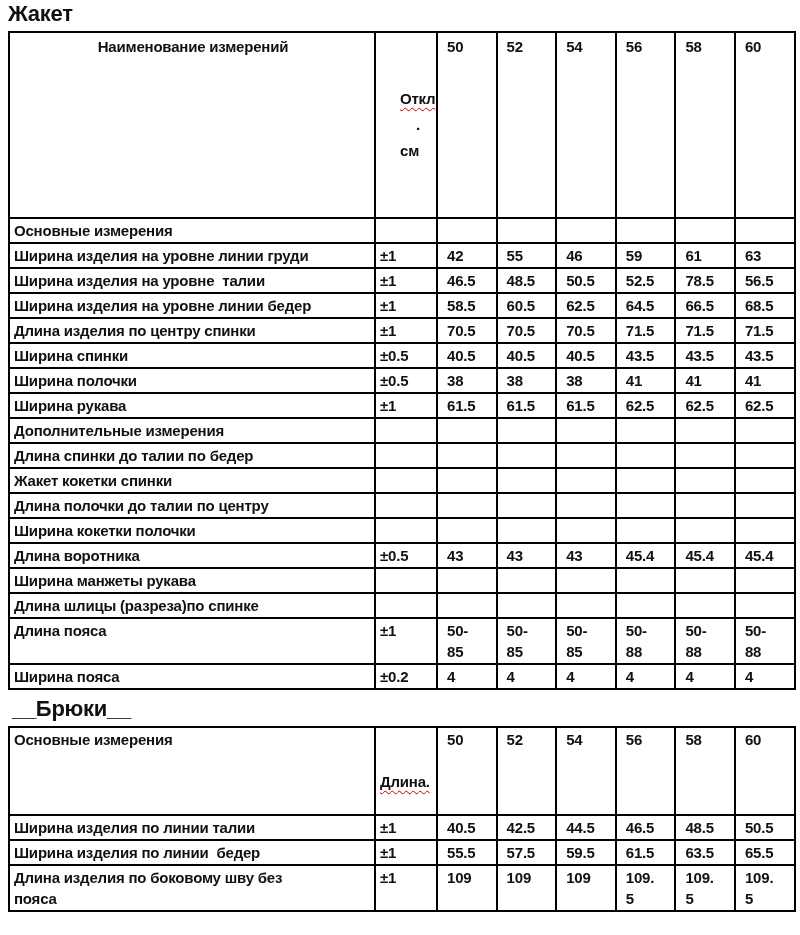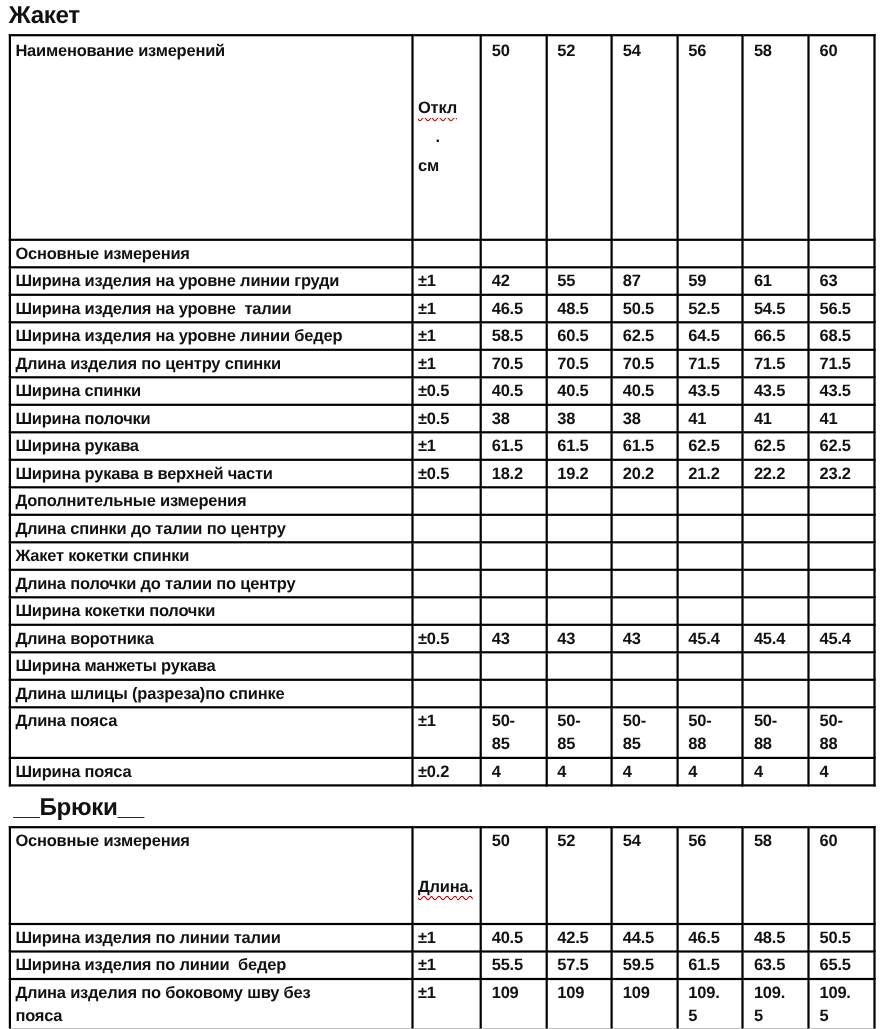--- a/index.html
+++ b/index.html
@@ -46,22 +46,23 @@
     line-height: 21px;
     white-space: pre-wrap;
     overflow: hidden;
   }
   
   #jacket-table thead th {
     height: 80px;
     line-height: 26px;
   }
   #jacket-table thead th.h-name {
-  }
-  .dev-block span { display: block; }
+    text-align: center;
+  }
+  .dev-block span { display: block; margin-left: 20px; }
   .dev-block .dot-line { padding-left: 16px; }
   table.meas td.val, table.meas th.size-h {
     padding-left: 9px;
   }
   table.meas td {
     height: 21px;
   }
   .misspell {
     text-decoration: underline wavy #cc0000 1px;
     text-underline-offset: 3px;
@@ -106,33 +107,33 @@
           <td class="val"></td>
           <td class="val"></td>
           <td class="val"></td>
           <td class="val"></td>
         </tr>
         <tr>
           <td class="name">Ширина изделия на уровне линии груди</td>
           <td class="dev">±1</td>
           <td class="val">42</td>
           <td class="val">55</td>
-          <td class="val">87</td>
+          <td class="val">46</td>
           <td class="val">59</td>
           <td class="val">61</td>
           <td class="val">63</td>
         </tr>
         <tr>
           <td class="name">Ширина изделия на уровне  талии</td>
           <td class="dev">±1</td>
           <td class="val">46.5</td>
           <td class="val">48.5</td>
           <td class="val">50.5</td>
           <td class="val">52.5</td>
-          <td class="val">54.5</td>
+          <td class="val">78.5</td>
           <td class="val">56.5</td>
         </tr>
         <tr>
           <td class="name">Ширина изделия на уровне линии бедер</td>
           <td class="dev">±1</td>
           <td class="val">58.5</td>
           <td class="val">60.5</td>
           <td class="val">62.5</td>
           <td class="val">64.5</td>
           <td class="val">66.5</td>
@@ -172,41 +173,31 @@
           <td class="name">Ширина рукава</td>
           <td class="dev">±1</td>
           <td class="val">61.5</td>
           <td class="val">61.5</td>
           <td class="val">61.5</td>
           <td class="val">62.5</td>
           <td class="val">62.5</td>
           <td class="val">62.5</td>
         </tr>
         <tr>
-          <td class="name">Ширина рукава в верхней части</td>
-          <td class="dev">±0.5</td>
-          <td class="val">18.2</td>
-          <td class="val">19.2</td>
-          <td class="val">20.2</td>
-          <td class="val">21.2</td>
-          <td class="val">22.2</td>
-          <td class="val">23.2</td>
-        </tr>
-        <tr>
           <td class="name">Дополнительные измерения</td>
           <td class="dev"></td>
           <td class="val"></td>
           <td class="val"></td>
           <td class="val"></td>
           <td class="val"></td>
           <td class="val"></td>
           <td class="val"></td>
         </tr>
         <tr>
-          <td class="name">Длина спинки до талии по центру</td>
+          <td class="name">Длина спинки до талии по бедер</td>
           <td class="dev"></td>
           <td class="val"></td>
           <td class="val"></td>
           <td class="val"></td>
           <td class="val"></td>
           <td class="val"></td>
           <td class="val"></td>
         </tr>
         <tr>
           <td class="name">Жакет кокетки спинки</td>

